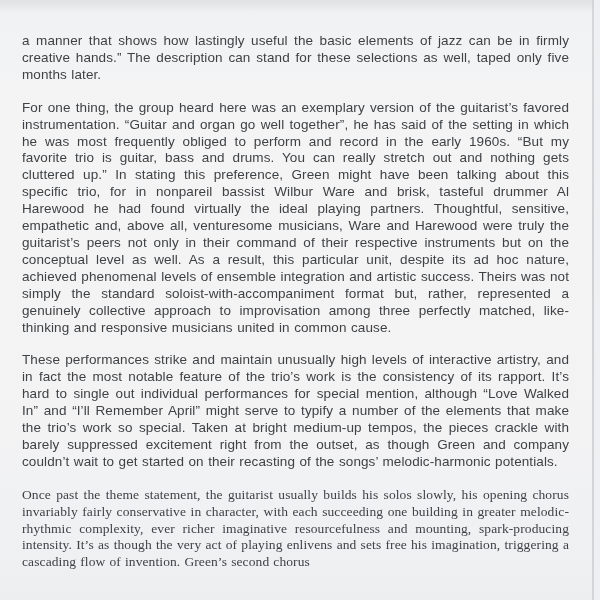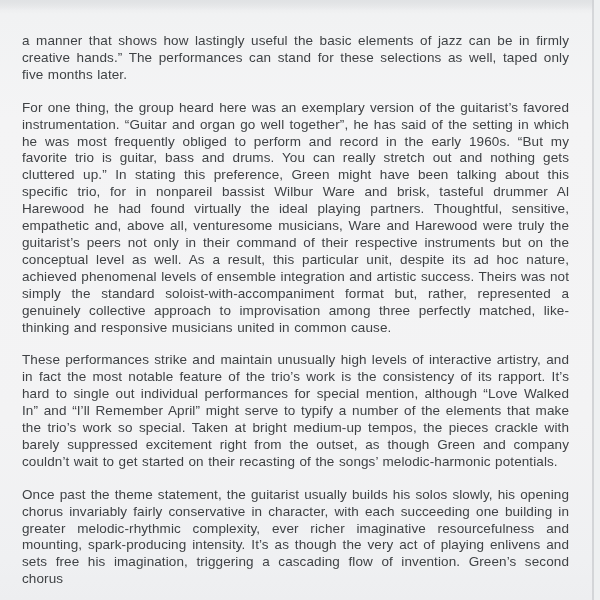--- a/index.html
+++ b/index.html
@@ -50,30 +50,30 @@
   }
   .text-block p {
     margin: 0 0 16px 0;
     font-size: 13.5px;
     line-height: 16.9px;
     color: #3f4245;
     text-align: justify;
     letter-spacing: 0.1px;
     word-spacing: 0.6px;
   }
-  .text-block p:last-child { margin-bottom: 6px; }
+  .text-block p:last-child { margin-bottom: 6px; font-family: Liberation Serif, serif; }
 </style>
 </head>
 <body>
 
 <div class="scan">
   <div class="top-band"></div>
 
   <div class="text-block">
-    <p>a manner that shows how lastingly useful the basic elements of jazz can be in firmly creative hands.” The performances can stand for these selections as well, taped only five months later.</p>
+    <p>a manner that shows how lastingly useful the basic elements of jazz can be in firmly creative hands.” The description can stand for these selections as well, taped only five months later.</p>
     <p>For one thing, the group heard here was an exemplary version of the guitarist’s favored instrumentation. “Guitar and organ go well together”, he has said of the setting in which he was most frequently obliged to perform and record in the early 1960s. “But my favorite trio is guitar, bass and drums. You can really stretch out and nothing gets cluttered up.” In stating this preference, Green might have been talking about this specific trio, for in nonpareil bassist Wilbur Ware and brisk, tasteful drummer Al Harewood he had found virtually the ideal playing partners. Thoughtful, sensitive, empathetic and, above all, venturesome musicians, Ware and Harewood were truly the guitarist’s peers not only in their command of their respective instruments but on the conceptual level as well. As a result, this particular unit, despite its ad hoc nature, achieved phenomenal levels of ensemble integration and artistic success. Theirs was not simply the standard soloist-with-accompaniment format but, rather, represented a genuinely collective approach to improvisation among three perfectly matched, like-thinking and responsive musicians united in common cause.</p>
     <p>These performances strike and maintain unusually high levels of interactive artistry, and in fact the most notable feature of the trio’s work is the consistency of its rapport. It’s hard to single out individual performances for special mention, although “Love Walked In” and “I’ll Remember April” might serve to typify a number of the elements that make the trio’s work so special. Taken at bright medium-up tempos, the pieces crackle with barely suppressed excitement right from the outset, as though Green and company couldn’t wait to get started on their recasting of the songs’ melodic-harmonic potentials.</p>
     <p>Once past the theme statement, the guitarist usually builds his solos slowly, his opening chorus invariably fairly conservative in character, with each succeeding one building in greater melodic-rhythmic complexity, ever richer imaginative resourcefulness and mounting, spark-producing intensity. It’s as though the very act of playing enlivens and sets free his imagination, triggering a cascading flow of invention. Green’s second chorus</p>
   </div>
 
   <div class="edge-outer"></div>
   <div class="edge-line"></div>
 </div>
 
 </body></html>

